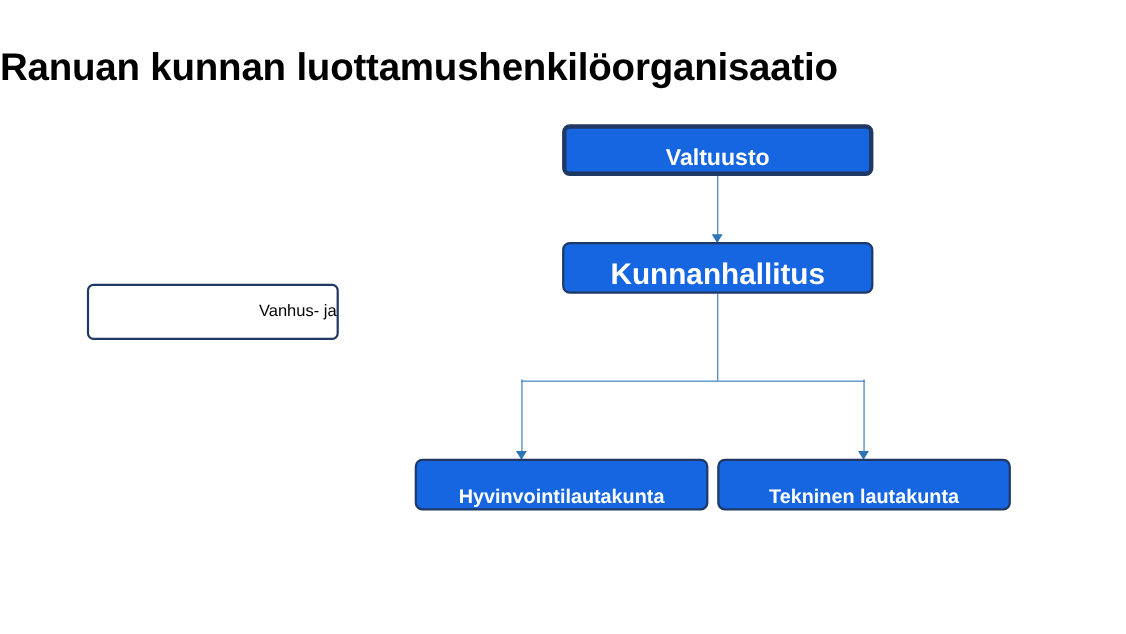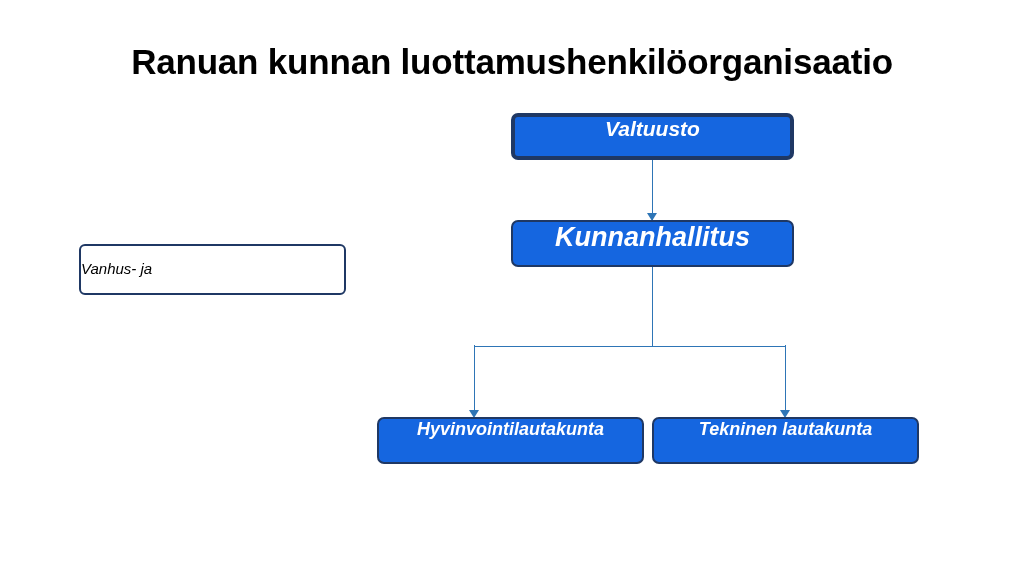--- a/index.html
+++ b/index.html
@@ -16,36 +16,35 @@
   #canvas {
     position: relative;
     width: 1024px;
     height: 576px;
   }
   #title {
     position: absolute;
     left: 0;
     top: 42px;
     width: 1024px;
-    text-align: center;
+    text-align: left;
     font-size: 35px;
     font-weight: bold;
     color: #000000;
     letter-spacing: -0.2px;
   }
 
   .node {
     position: absolute;
     box-sizing: border-box;
     display: flex;
-    align-items: flex-start;
+    align-items: flex-end;
     justify-content: center;
     text-align: center;
     border-radius: 7px;
-    font-style: italic;
   }
   .node-blue {
     background: #1566E0;
     border: 2px solid #1F3864;
     color: #ffffff;
     font-weight: bold;
   }
   .node-blue.thick {
     border-width: 4px;
   }
@@ -81,22 +80,22 @@
   }
   #n-tekninen {
     left: 652px;
     top: 417px;
     width: 267px;
     height: 47px;
     font-size: 18px;
   }
   #n-vanhus {
     left: 79px;
-    top: 244px;
-    width: 267px;
+    top: 258px;
+    width: 229px;
     height: 51px;
     font-size: 15px;
     line-height: 1.35;
     flex-direction: column;
   }
   #n-nuoriso {
     left: 79px;
     top: 328px;
     width: 229px;
     height: 38px;

